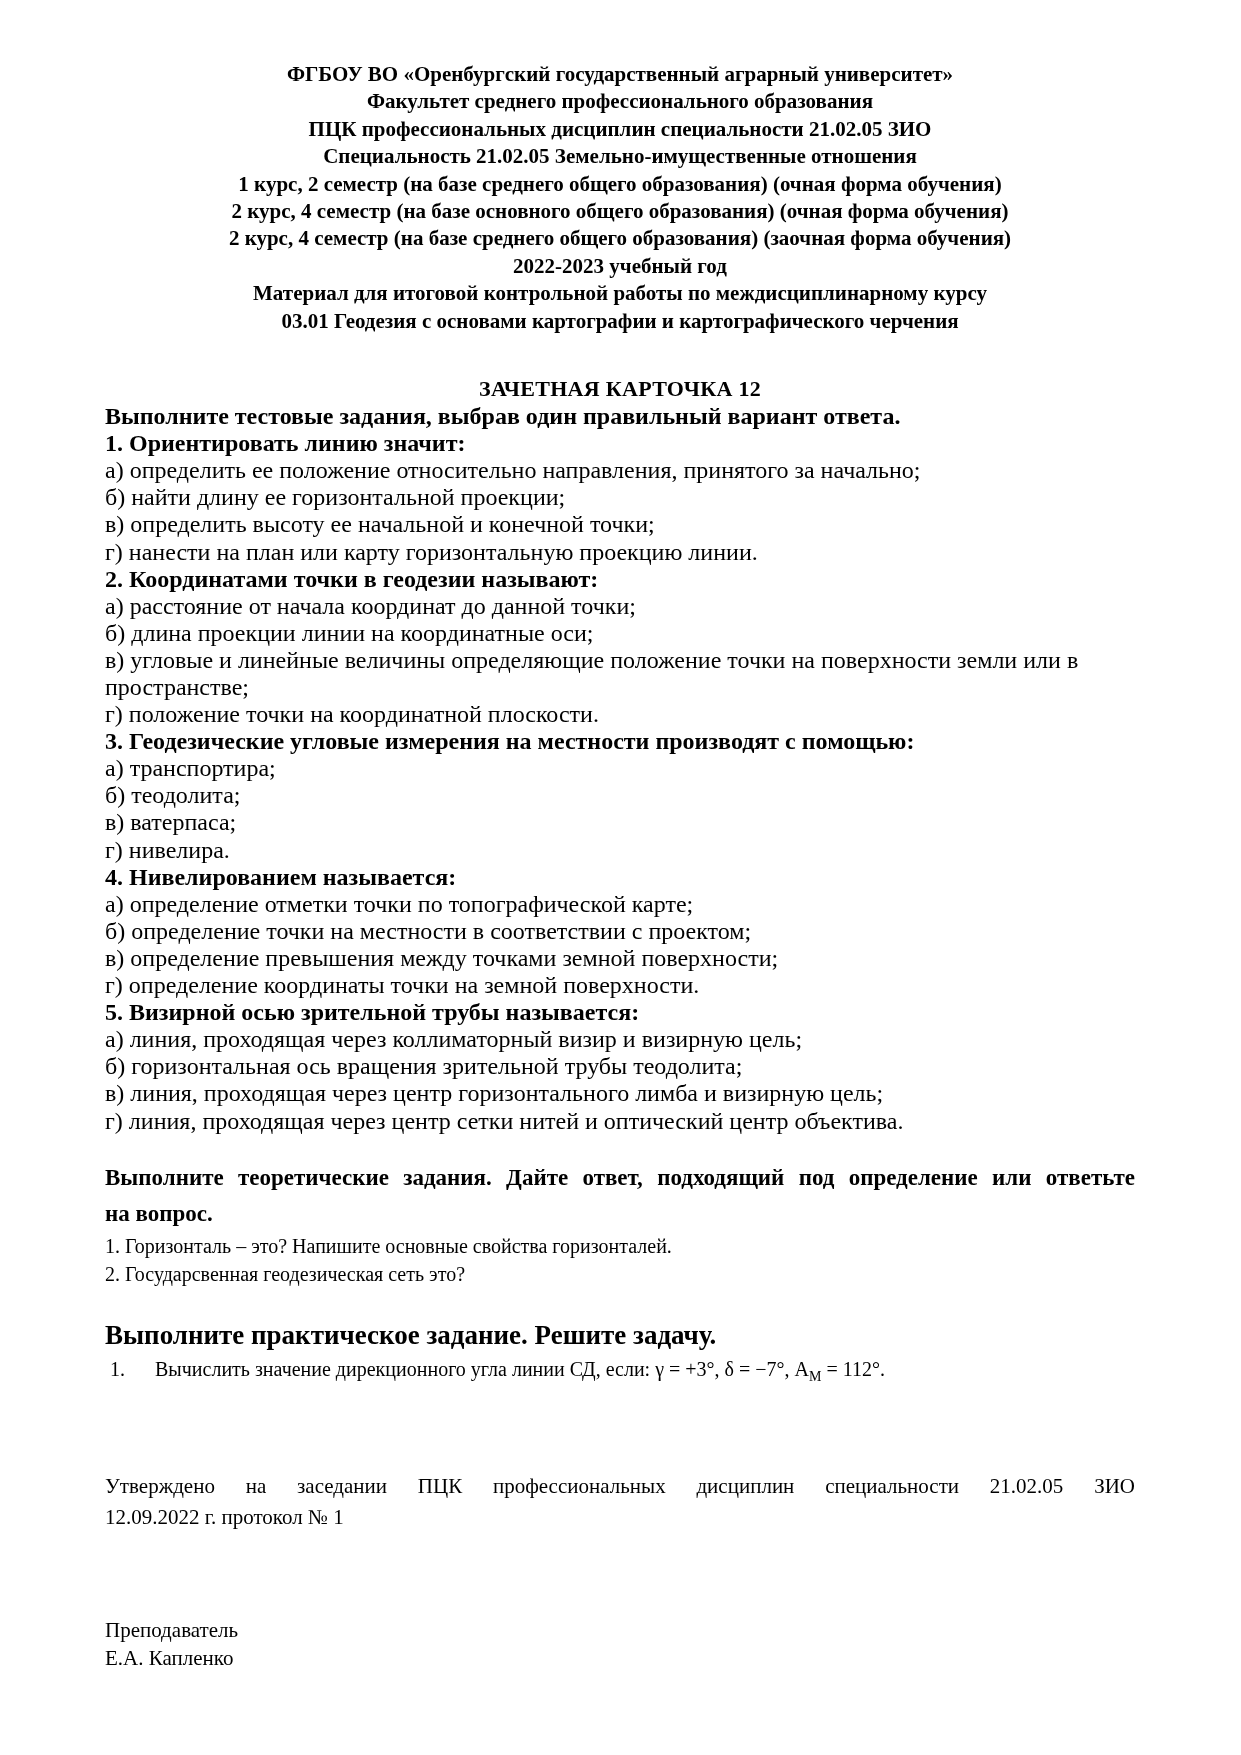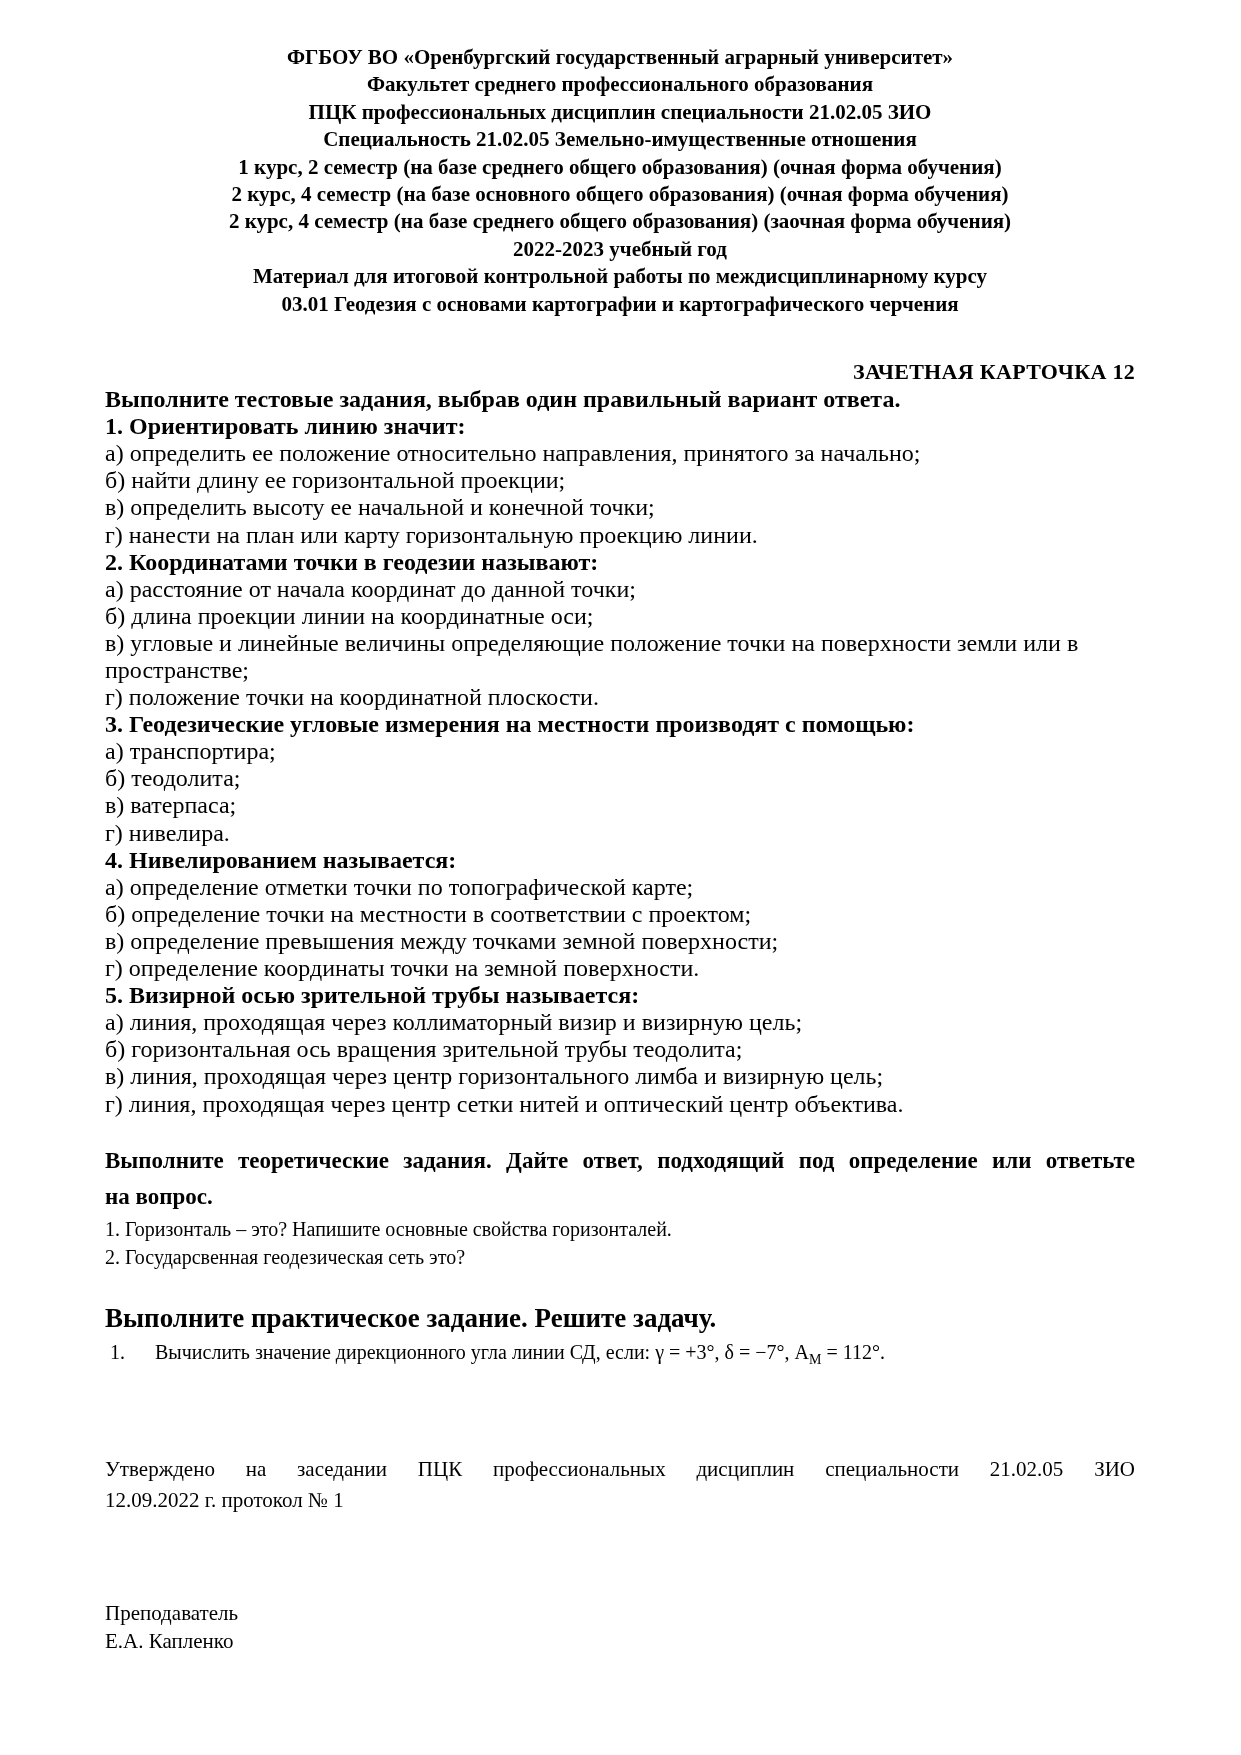--- a/index.html
+++ b/index.html
@@ -9,31 +9,31 @@
     height: 1755px;
     background: #ffffff;
     color: #000000;
     font-family: "Liberation Serif", "DejaVu Serif", serif;
     overflow: hidden;
   }
   .doc {
     position: absolute;
     left: 105px;
     right: 106px;
-    top: 44px;
+    top: 61px;
   }
   .hdr-line {
     text-align: center;
     font-weight: bold;
     font-size: 21px;
     line-height: 27.4px;
     white-space: nowrap;
   }
   .card-title {
-    text-align: right;
+    text-align: center;
     font-weight: bold;
     font-size: 22px;
     line-height: 28px;
     margin-top: 40px;
     letter-spacing: 0.3px;
   }
   .test-block {
     font-size: 24px;
     line-height: 27.1px;
   }

